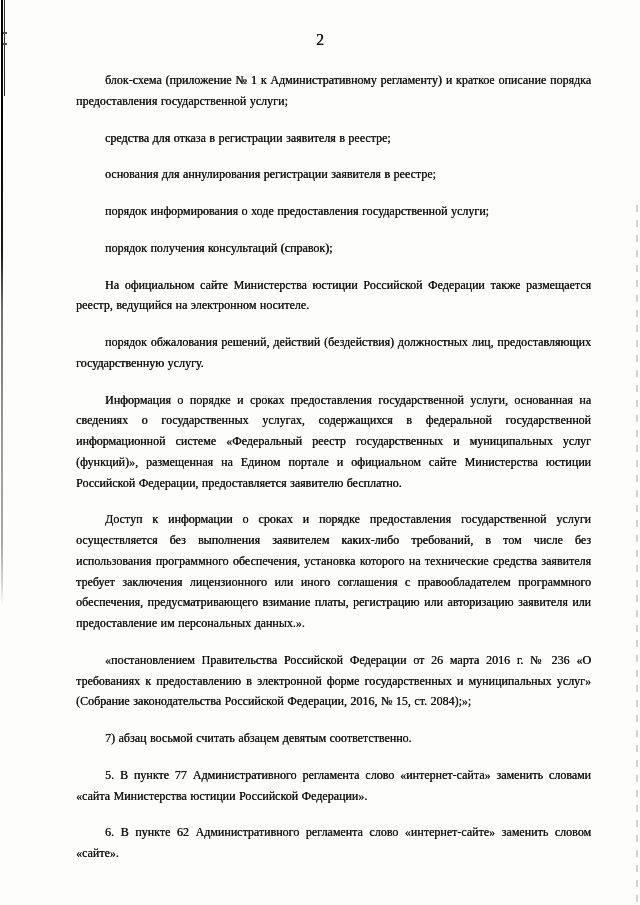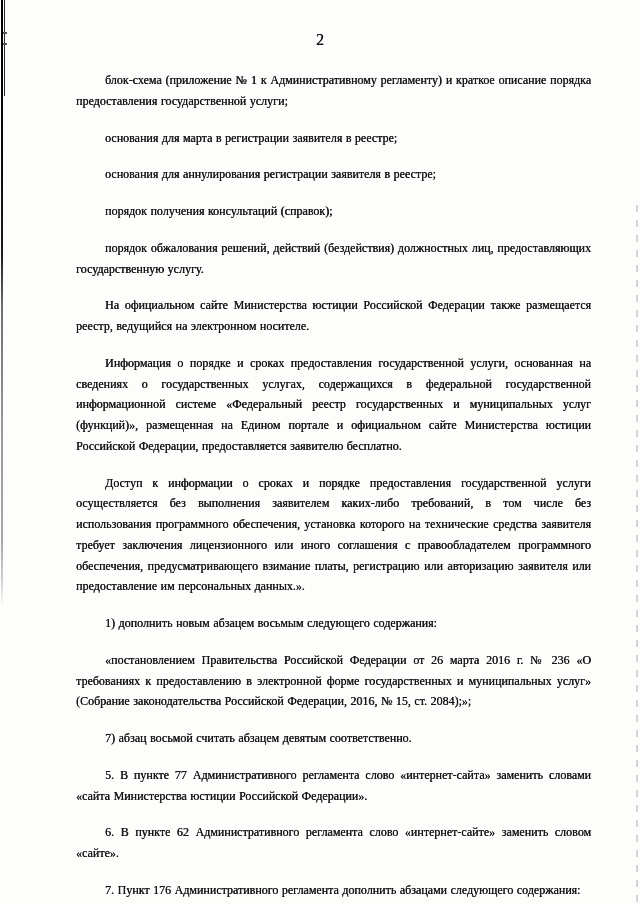--- a/index.html
+++ b/index.html
@@ -86,27 +86,26 @@
   <div class="scan-line-left"></div>
   <div class="scan-line-left-double"></div>
   <div class="scan-tick-1"></div>
   <div class="scan-tick-2"></div>
   <div class="scan-line-right"></div>
 
   <div class="page-number">2</div>
 
   <div class="body-text">
       <p>блок-схема (приложение № 1 к Административному регламенту) и краткое описание порядка предоставления государственной услуги;</p>
-      <p>основания для марта в регистрации заявителя в реестре;</p>
+      <p>средства для отказа в регистрации заявителя в реестре;</p>
       <p>основания для аннулирования регистрации заявителя в реестре;</p>
+      <p>порядок информирования о ходе предоставления государственной услуги;</p>
       <p>порядок получения консультаций (справок);</p>
+      <p>На официальном сайте Министерства юстиции Российской Федерации также размещается реестр, ведущийся на электронном носителе.</p>
       <p>порядок обжалования решений, действий (бездействия) должностных лиц, предоставляющих государственную услугу.</p>
-      <p>На официальном сайте Министерства юстиции Российской Федерации также размещается реестр, ведущийся на электронном носителе.</p>
       <p>Информация о порядке и сроках предоставления государственной услуги, основанная на сведениях о государственных услугах, содержащихся в федеральной государственной информационной системе «Федеральный реестр государственных и муниципальных услуг (функций)», размещенная на Едином портале и официальном сайте Министерства юстиции Российской Федерации, предоставляется заявителю бесплатно.</p>
       <p>Доступ к информации о сроках и порядке предоставления государственной услуги осуществляется без выполнения заявителем каких-либо требований, в том числе без использования программного обеспечения, установка которого на технические средства заявителя требует заключения лицензионного или иного соглашения с правообладателем программного обеспечения, предусматривающего взимание платы, регистрацию или авторизацию заявителя или предоставление им персональных данных.».</p>
-      <p>1) дополнить новым абзацем восьмым следующего содержания:</p>
       <p>«постановлением Правительства Российской Федерации от 26 марта 2016 г. № 236 «О требованиях к предоставлению в электронной форме государственных и муниципальных услуг» (Собрание законодательства Российской Федерации, 2016, № 15, ст. 2084);»;</p>
       <p>7) абзац восьмой считать абзацем девятым соответственно.</p>
       <p>5. В пункте 77 Административного регламента слово «интернет-сайта» заменить словами «сайта Министерства юстиции Российской Федерации».</p>
       <p>6. В пункте 62 Административного регламента слово «интернет-сайте» заменить словом «сайте».</p>
-      <p>7. Пункт 176 Административного регламента дополнить абзацами следующего содержания:</p>
     </div>
 </div>
 
 </body></html>

